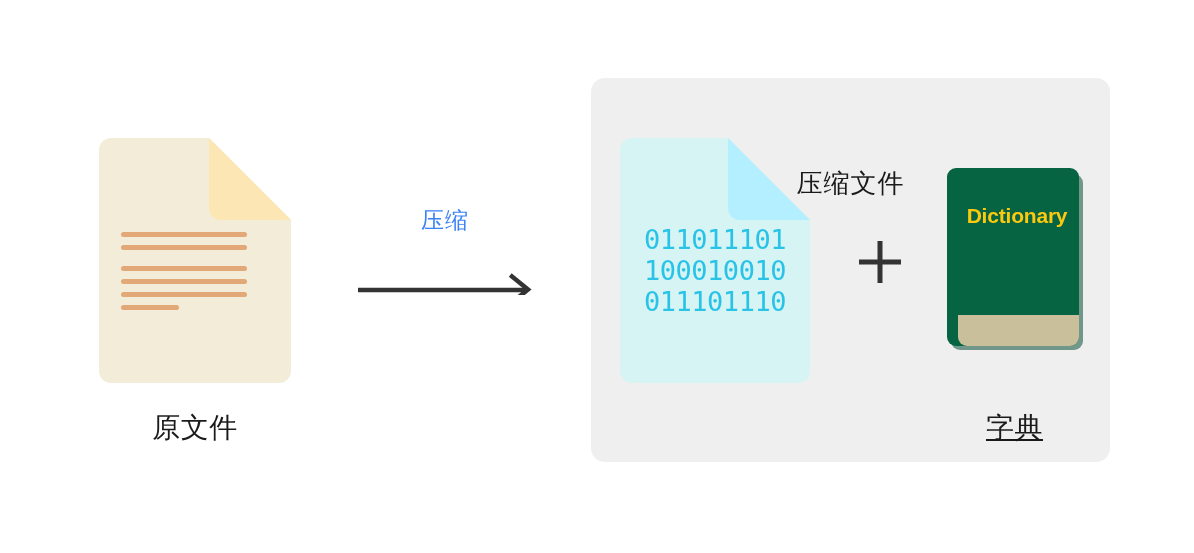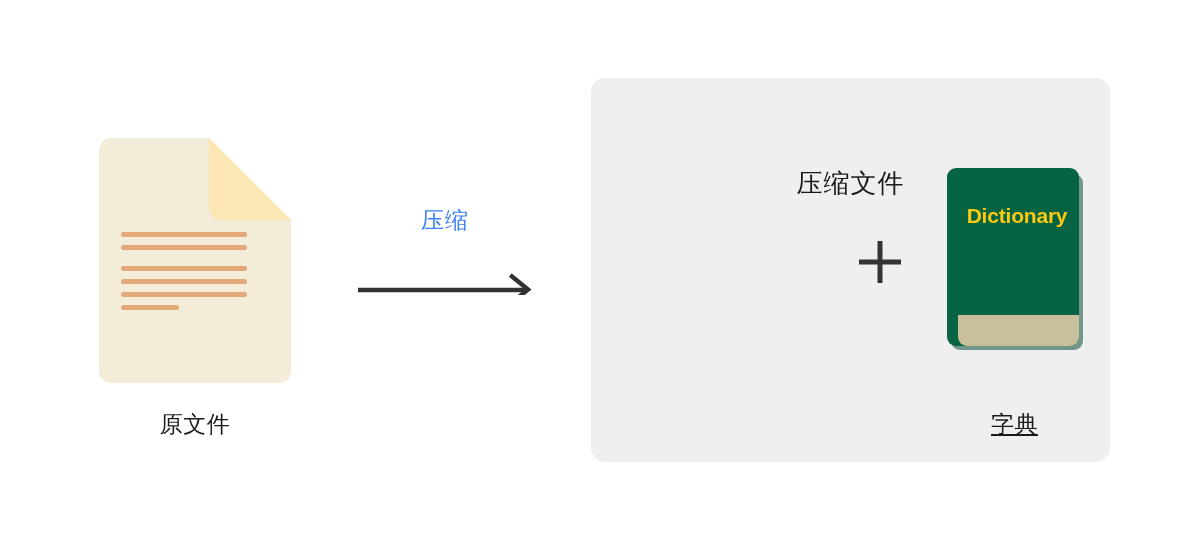--- a/index.html
+++ b/index.html
@@ -17,21 +17,21 @@
   .stage {
     position: absolute;
     left: 0; top: 0;
     width: 1194px;
     height: 553px;
   }
 
   
   .caption {
     position: absolute;
-    font-size: 23px;
+    font-size: 28px;
     color: #1a1a1a;
     text-align: center;
     white-space: nowrap;
     letter-spacing: 0.5px;
   }
 
   
   #original-file-group {
     position: absolute;
     left: 99px;
@@ -202,20 +202,33 @@
       </g>
       <polyline points="26,54 10,67 26,80" fill="none" stroke="#333333" stroke-width="4.5" stroke-linecap="square" stroke-linejoin="miter"></polyline>
     </svg>
 
   </div>
 
   <div id="compressed-panel">
     <div id="compressed-panel-title">压缩文件</div>
   </div>
 
+  <div id="symbol-table-group">
+    <div class="doc-body">
+      <svg class="doc-svg" viewBox="0 0 190 245" xmlns="http://www.w3.org/2000/svg" aria-hidden="true">
+        <path d="M12 0 H108 L190 82 V233 A12 12 0 0 1 178 245 H12 A12 12 0 0 1 0 233 V12 A12 12 0 0 1 12 0 Z" fill="#d6f4f4"></path>
+        <path d="M108 0 L190 82 H120 A12 12 0 0 1 108 70 Z" fill="#b3efff"></path>
+      </svg>
+    </div>
+    <div id="binary-lines">
+      <div>011011101</div>
+      <div>100010010</div>
+      <div>011101110</div>
+    </div>
+  </div>
 
   <div id="plus-icon">
     <svg width="48" height="48" viewBox="0 0 48 48" xmlns="http://www.w3.org/2000/svg" aria-hidden="true">
       <g stroke="#333333" stroke-width="5" stroke-linecap="butt">
         <line x1="24" y1="3" x2="24" y2="45"></line>
         <line x1="3" y1="24" x2="45" y2="24"></line>
       </g>
     </svg>
   </div>
 

